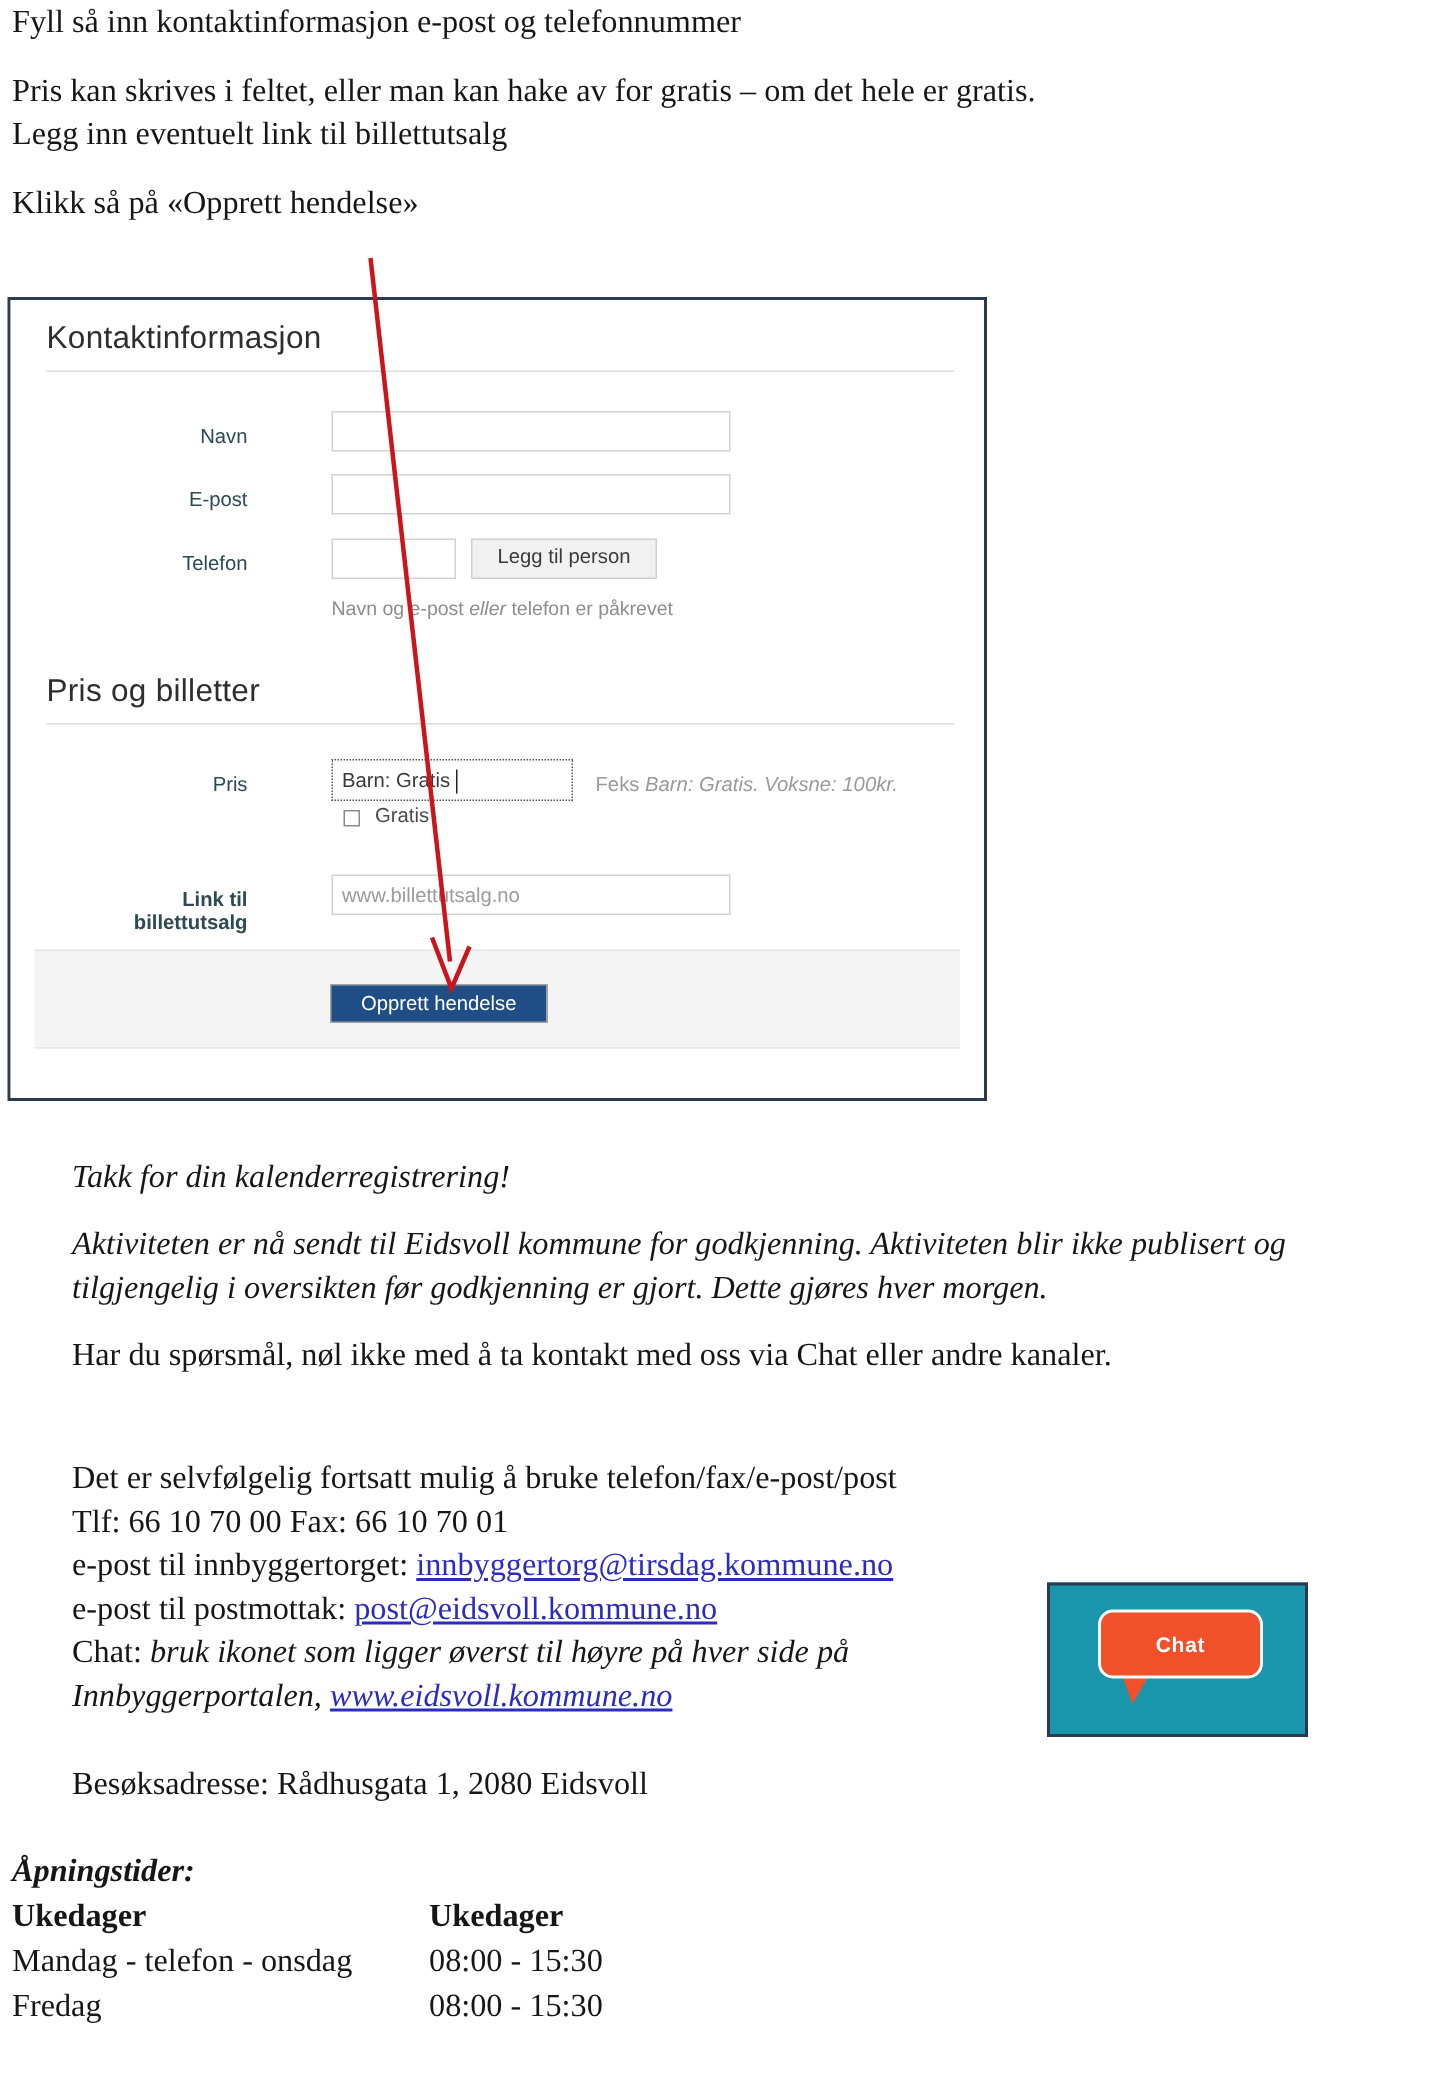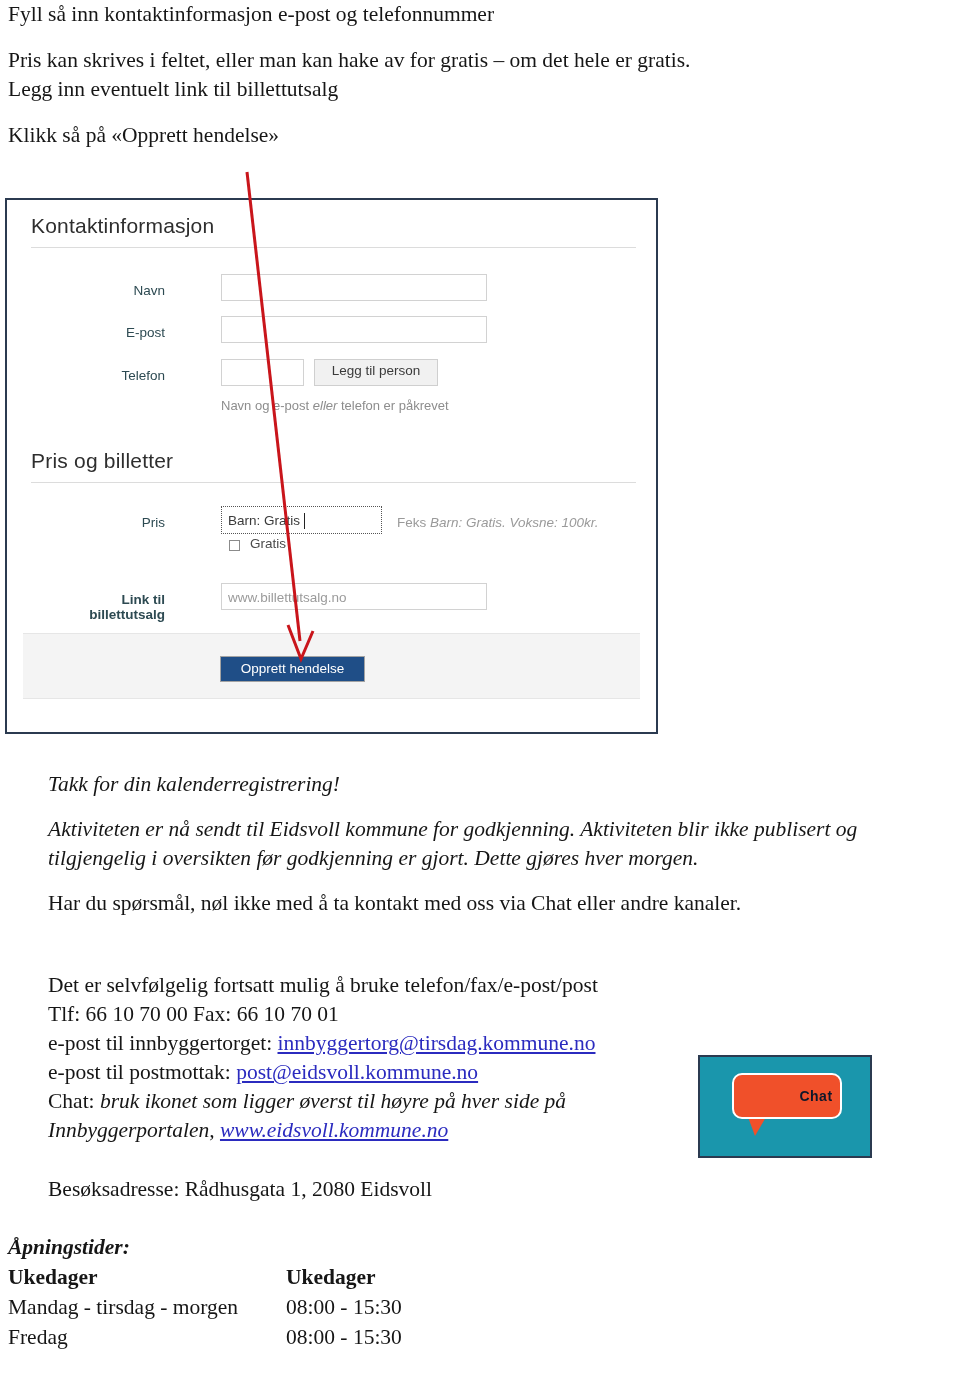--- a/index.html
+++ b/index.html
@@ -216,26 +216,25 @@
     border: 2px solid #ffffff;
     border-radius: 10px;
     box-sizing: border-box;
   }
   .bubble-text {
     position: absolute;
     width: 100%;
     top: 50%;
     transform: translateY(-50%);
     text-align: center;
-    color: #0f172a;
+    color: #ffffff;
     font-family: "Liberation Sans", sans-serif;
     font-size: 14px;
     font-weight: bold;
     letter-spacing: 0.5px;
-    margin-left: 29px;
   }
   .bubble-tail {
     position: absolute;
     left: 48px;
     top: 60px;
     width: 0;
     height: 0;
     border-left: 7px solid transparent;
     border-right: 11px solid transparent;
     border-top: 19px solid #f0502a;
@@ -372,18 +371,18 @@
     <div class="bubble-text">Chat</div>
   </div>
 </div>
 
 <div class="hours" style="top:1232px;">
   <div class="hours-title">Åpningstider:</div>
   <div class="hours-row head">
     <span class="col-day">Ukedager</span><span class="col-time">Ukedager</span>
   </div>
   <div class="hours-row">
-    <span class="col-day">Mandag - tirsdag - morgen</span><span class="col-time">08:00 - 15:30</span>
+    <span class="col-day">Mandag - telefon - onsdag</span><span class="col-time">08:00 - 15:30</span>
   </div>
   <div class="hours-row">
     <span class="col-day">Fredag</span><span class="col-time">08:00 - 15:30</span>
   </div>
 </div>
 
 </body></html>

